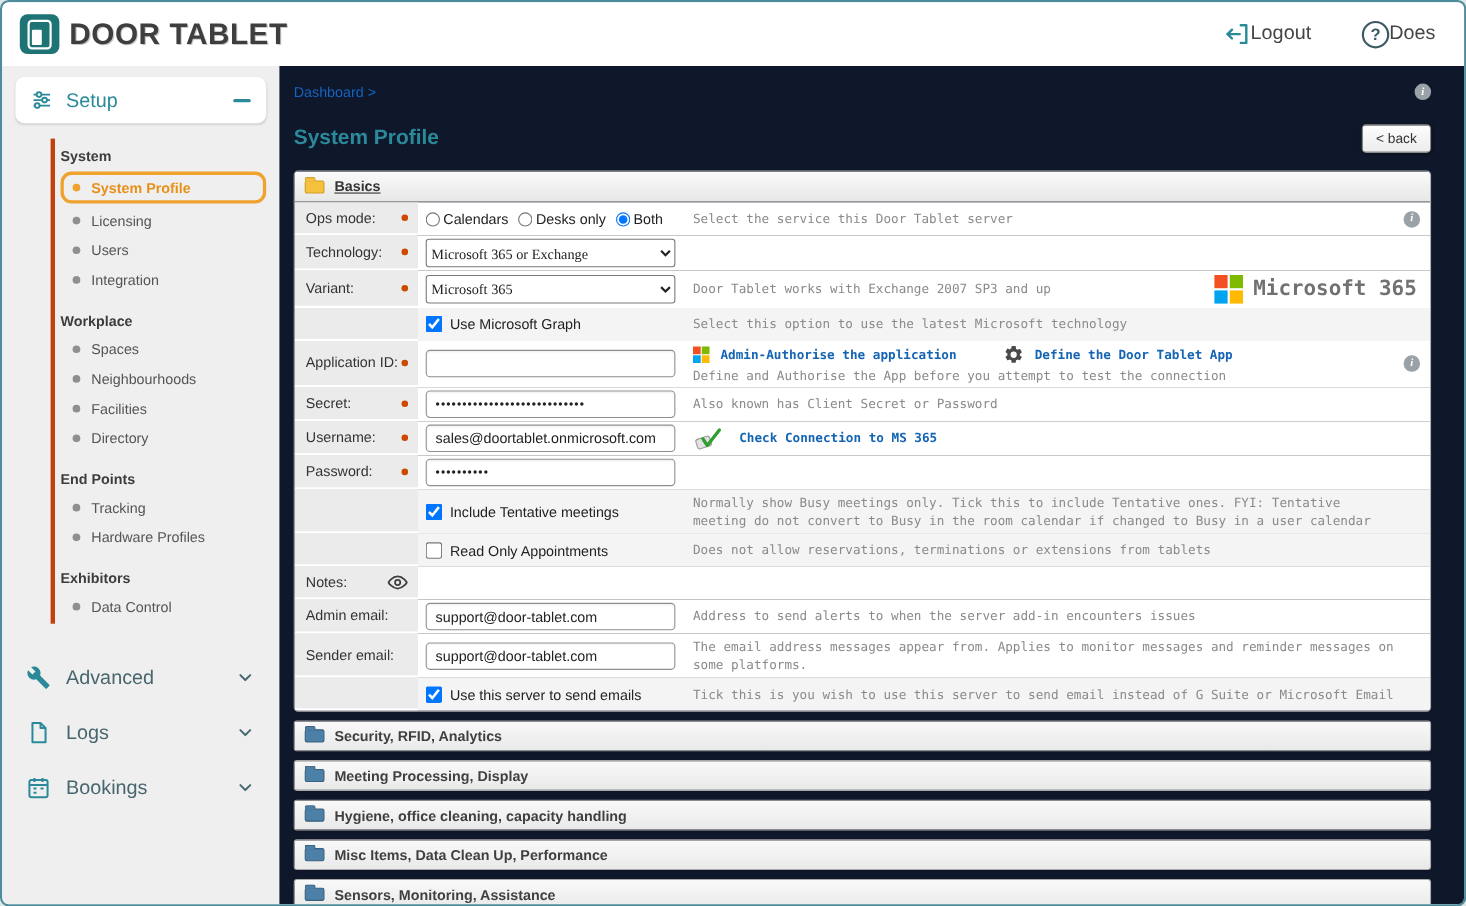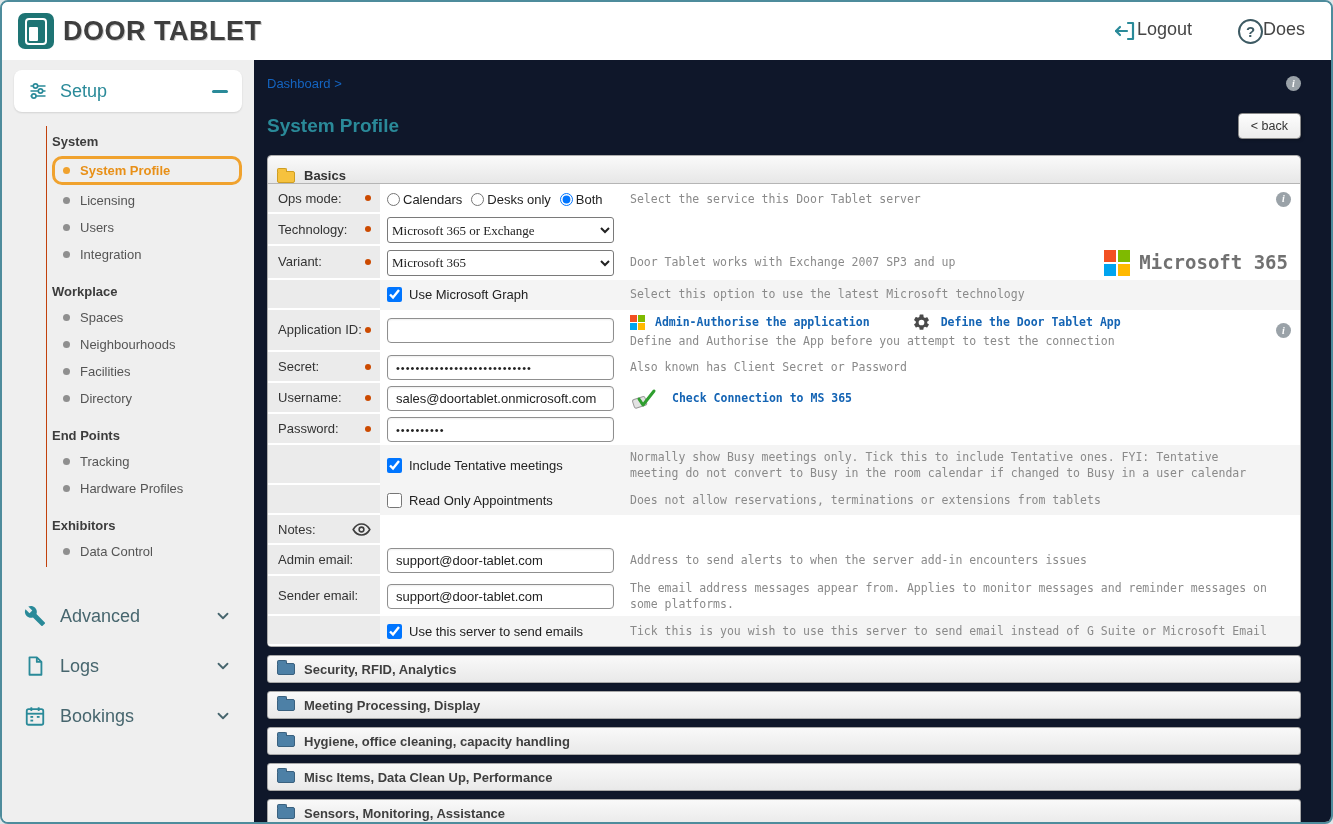--- a/index.html
+++ b/index.html
@@ -19,21 +19,21 @@
   .help-circle { width:25px; height:25px; border:2.5px solid #3d5a63; border-radius:50%; color:#3d5a63; font-weight:bold; font-size:15px; display:flex; align-items:center; justify-content:center; }
 
   
   .body { flex:1; display:flex; min-height:0; }
   .sidebar { width:252px; flex:0 0 252px; background:#efefef; padding-top:10px; overflow:hidden; }
   .main { flex:1; background:#0f172a; padding:16px 30px 0 13px; overflow:hidden; position:relative; }
 
   
   .setup-card { margin:0 12px; background:#fff; border-radius:8px; height:42px; display:flex; align-items:center; gap:12px; padding:0 14px; color:#2a8a99; font-size:18px; box-shadow:0 1px 2px rgba(0,0,0,.12); cursor:pointer; }
   .collapse-dash { margin-left:auto; width:16px; height:3px; background:#2a8a99; border-radius:2px; }
-  .tree { margin:14px 0 0 44px; border-left:1px solid #c2410c; padding-bottom:2px; }
+  .tree { margin:14px 0 0 44px; border-left:4px solid #c2410c; padding-bottom:2px; }
   .tsec { font-size:13px; font-weight:600; color:#3c3c3c; padding:8px 0 5px 5px; }
   .tsec.mt { margin-top:8px; }
   .titem { display:flex; align-items:center; gap:10px; padding:6px 0 6px 16px; font-size:13px; color:#555; cursor:pointer; }
   .bullet { width:7px; height:7px; border-radius:50%; background:#8f8f8f; flex:0 0 7px; }
   .titem.sel { margin:2px 12px 2px 5px; padding:4px 8px; border:3px solid #f0a22e; border-radius:10px; color:#e89018; font-weight:600; }
   .titem.sel .bullet { background:#f0a22e; }
   .bottom-nav { margin-top:24px; padding:0 16px; }
   .nav-item { display:flex; align-items:center; gap:14px; height:50px; font-size:18px; color:#47666e; cursor:pointer; padding:0 6px; }
   .nav-item .chev { margin-left:auto; }
 
@@ -41,21 +41,21 @@
   .crumb-row { display:flex; align-items:center; font-size:13px; }
   .crumb-row a { color:#1464c0; text-decoration:none; cursor:pointer; }
   .info { width:15px; height:15px; border-radius:50%; background:#9aa2a8; color:#fff; font-size:10px; font-weight:bold; font-family:"Liberation Serif", serif; font-style:italic; display:inline-flex; align-items:center; justify-content:center; flex:0 0 15px; }
   .crumb-row .info { margin-left:auto; }
   .title-row { margin-top:22px; display:flex; align-items:center; justify-content:space-between; }
   .title-row h1 { margin:0; font-size:19px; font-weight:600; color:#2a8a99; }
   .back-btn { font-family:"Liberation Sans", sans-serif; font-size:12.5px; color:#333; padding:5px 12px; background:linear-gradient(#fdfdfd,#ececec); border:1px solid #8a8a8a; border-radius:4px; box-shadow:1px 1px 3px rgba(0,0,0,.25); cursor:pointer; }
 
   
   .panel { margin-top:16px; border:1px solid #adadad; border-radius:4px; overflow:hidden; }
-  .panel-header { height:28px; background:linear-gradient(#fafafa,#e7e7e7); border-bottom:1px solid #b5b5b5; display:flex; align-items:flex-end; gap:9px; padding:0 9px; font-size:13px; font-weight:bold; color:#333; }
+  .panel-header { height:28px; background:linear-gradient(#fafafa,#e7e7e7); border-bottom:1px solid #b5b5b5; display:flex; align-items:center; gap:9px; padding:0 9px; font-size:13px; font-weight:bold; color:#333;text-decoration:underline; }
   .folder { width:18px; height:12px; background:#f6c23e; border:1px solid #cf9e22; border-radius:2px; position:relative; flex:0 0 18px; }
   .folder::before { content:""; position:absolute; top:-4px; left:-1px; width:8px; height:3px; background:#f6c23e; border:1px solid #cf9e22; border-bottom:none; border-radius:2px 2px 0 0; }
   .folder.blue { background:#4d80a6; border-color:#3a617f; }
   .folder.blue::before { background:#4d80a6; border-color:#3a617f; }
 
   .frow { display:grid; grid-template-columns:112px 240px 1fr; min-height:30px; background:#fff; }
   .frow.gray .fctrl, .frow.gray .fdesc { background:#f4f4f4; }
   .flabel { background:#ebebeb; border-bottom:2px solid #fff; display:flex; align-items:center; justify-content:space-between; padding:0 9px 0 10px; font-size:13px; color:#333; }
   .req { width:6px; height:6px; border-radius:50%; background:#cc4a00; flex:0 0 6px; }
   .fctrl { display:flex; align-items:center; padding:3px 6px 3px 7px; }

